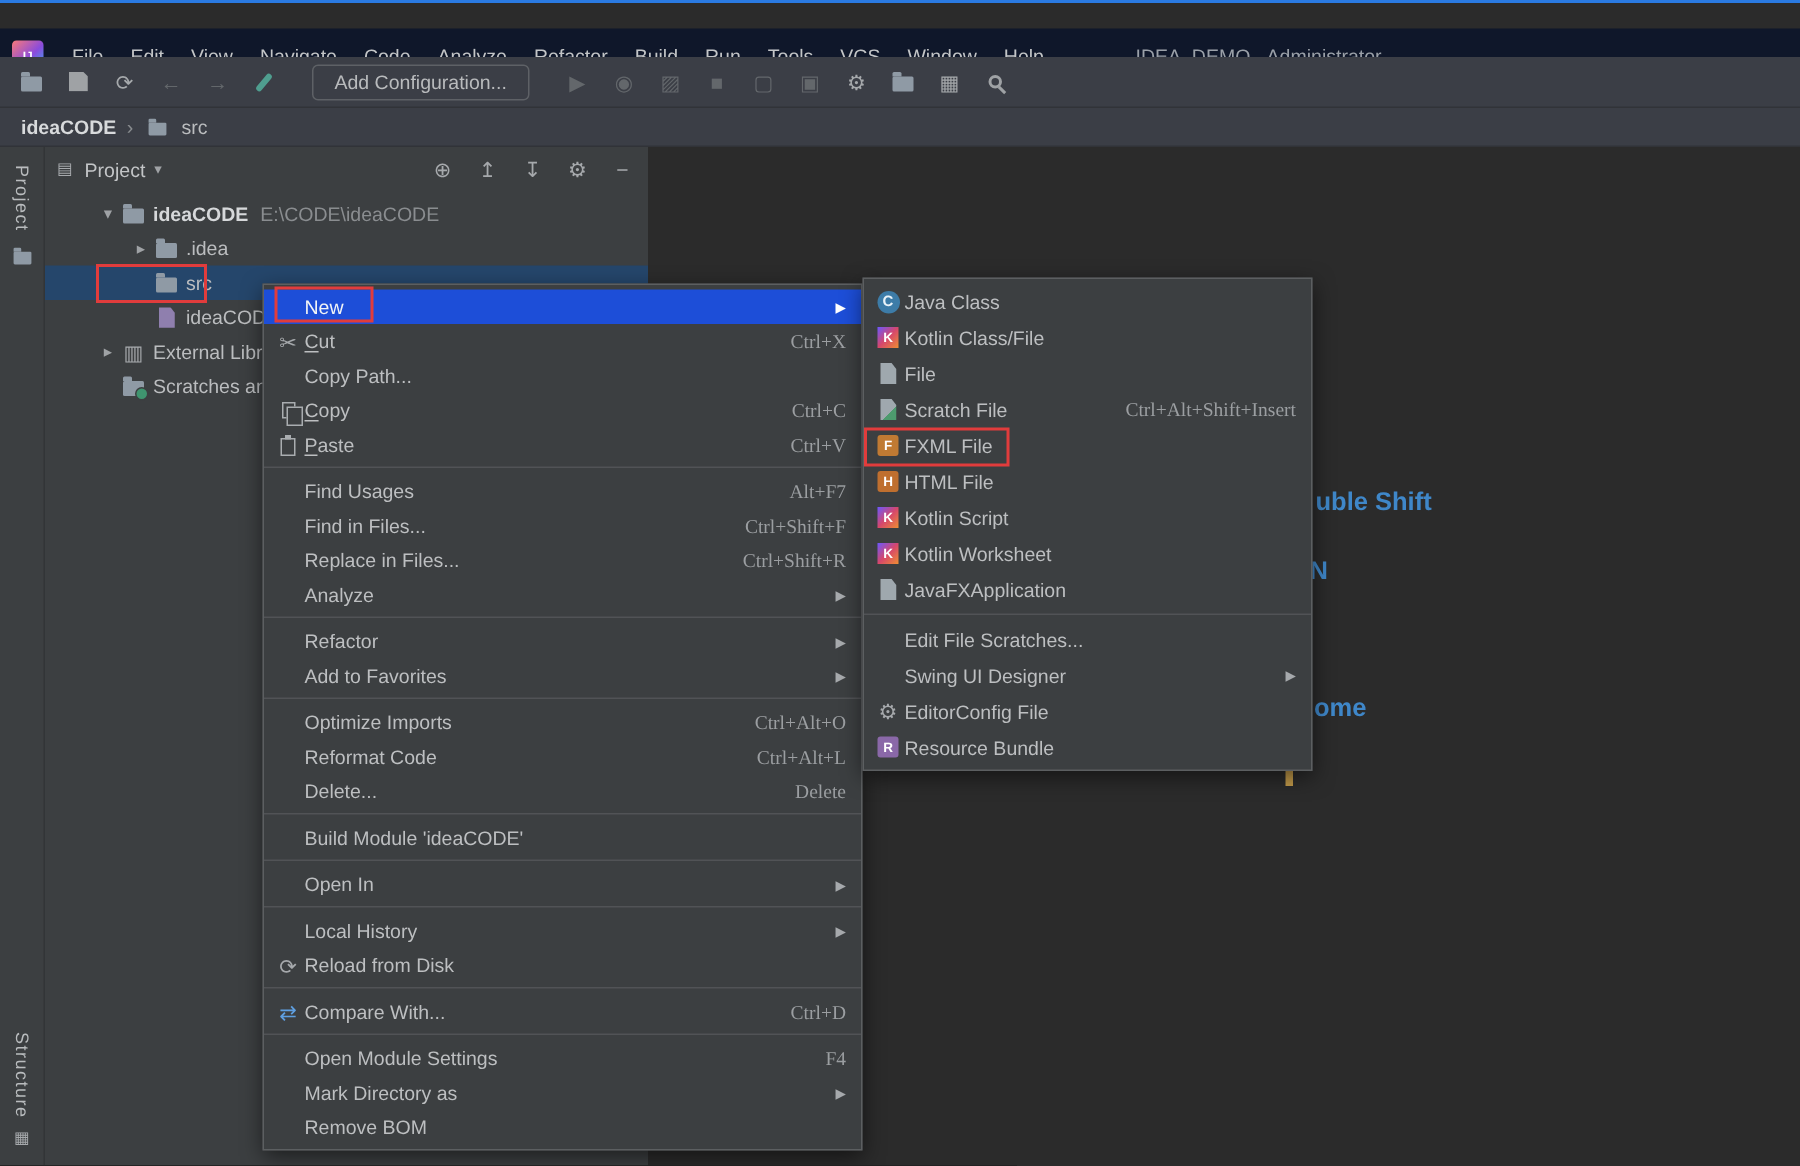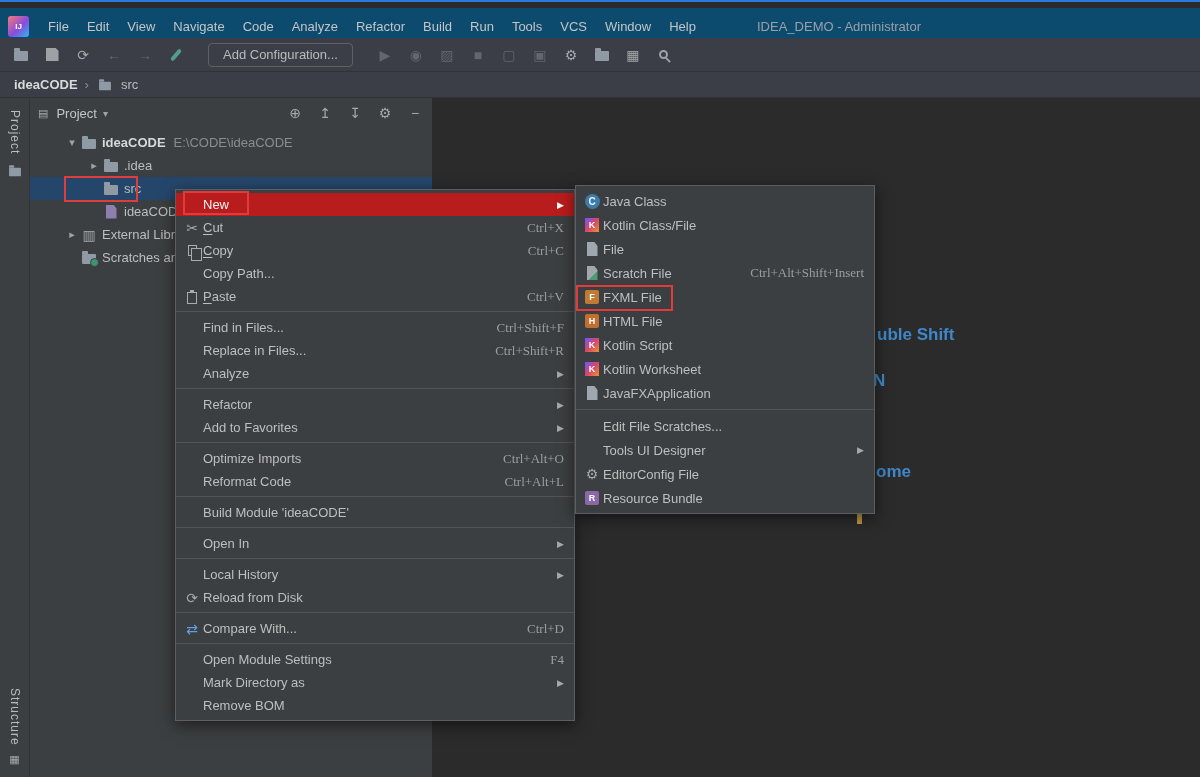--- a/index.html
+++ b/index.html
@@ -2,21 +2,21 @@
 <html><head>
 <meta charset="utf-8">
 <style>
   * { box-sizing: border-box; margin: 0; padding: 0; }
   html,body { background:#1e1e1e; }
   body { font-family:"Liberation Sans", sans-serif; }
   .app { position:relative; width:1200px; height:777px; overflow:hidden; background:#2b2b2b; color:#bbbdbf; font-size:13px; user-select:none; }
 
   
   .accent-line { position:absolute; left:0; top:0; width:100%; height:2px; background:#2a7ae2; z-index:6; }
-  .titlebar { position:absolute; left:0; top:8px; width:100%; height:36px; background:#0c4a6e; display:flex; align-items:center; padding-left:8px; z-index:5; }
+  .titlebar { position:absolute; left:0; top:19px; width:100%; height:36px; background:#0f172a; display:flex; align-items:center; padding-left:8px; z-index:5; }
   .logo { width:21px; height:21px; border-radius:3px; background:linear-gradient(135deg,#f97a7a 0%,#8a4bdc 55%,#2bb8f2 100%); color:#fff; font-size:8px; font-weight:bold; display:flex; align-items:center; justify-content:center; margin-right:10px; flex:none; }
   .menubar { display:flex; align-items:center; height:100%; }
   .menu-itm { padding:0 9px; height:100%; display:flex; align-items:center; color:#c3c5c7; cursor:default; }
   .window-title { position:absolute; left:757px; top:0; height:36px; display:flex; align-items:center; color:#9aa0a8; }
 
   .toolbar { position:absolute; left:0; top:38px; width:100%; height:34px; background:#3b3e46; display:flex; align-items:center; padding-left:12px; gap:13px; z-index:5; border-bottom:1px solid #313338; }
   .icon-slot { display:inline-flex; width:18px; height:18px; align-items:center; justify-content:center; flex:none; }
   .glyph { color:#a6a9ac; font-size:14px; line-height:1; }
   .glyph.dim { color:#63676b; }
   .config-btn { height:24px; border:1px solid #5e6166; border-radius:4px; background:transparent; color:#b9bbbd; font-size:13px; padding:0 14px; margin:0 10px; font-family:inherit; }
@@ -56,21 +56,21 @@
   .tree-label.bold { font-weight:bold; color:#d6d8da; }
   .tree-detail { margin-left:8px; color:#8a8d90; white-space:nowrap; }
 
   
   .popup { position:absolute; background:#3c3f41; border:1px solid #5c5f61; box-shadow:0 4px 14px rgba(0,0,0,.55); padding:3px 0; z-index:10; }
   .context-menu { left:175px; top:189px; width:400px; }
   .new-submenu { left:575px; top:185px; width:300px; }
   .menu-row { display:flex; align-items:center; padding:0 10px 0 7px; color:#bdbfc1; }
   .context-menu .menu-row { height:23px; }
   .new-submenu .menu-row { height:24px; }
-  .menu-row.selected { background:#b91c1c; color:#f2f4f6;justify-content:center; }
+  .menu-row.selected { background:#1d4ed8; color:#f2f4f6;justify-content:center; }
   .menu-label { margin-left:2px; white-space:nowrap; }
   .menu-label u { text-underline-offset:2px; }
   .shortcut { margin-left:auto; color:#9b9ea1; white-space:nowrap;font-family:Liberation Serif, serif; }
   .sub-arrow { margin-left:auto; font-size:9px; color:#a6a9ac; }
   .menu-row.selected .sub-arrow { color:#fff; }
   .menu-sep { height:1px; background:#515356; margin:3px 0 4px 0; }
   .context-menu .menu-sep { margin:3px 0 4px 0; }
   .new-submenu .menu-sep { margin:4px 0 4px 0; }
 
   
@@ -255,40 +255,45 @@
         <span class="icon-slot"></span>
         <span class="menu-label">New</span>
         <span class="sub-arrow">▶</span>
       </div>
       <div class="menu-row">
         <span class="icon-slot glyph">✂</span>
         <span class="menu-label"><u>C</u>ut</span>
         <span class="shortcut">Ctrl+X</span>
       </div>
       <div class="menu-row">
+        <span class="icon-slot"></span>
+        <span class="menu-label">Copy Path...</span>
+      </div>
+      <div class="menu-row">
         <span class="icon-slot">
           <span class="i-copy"></span>
         </span>
         <span class="menu-label"><u>C</u>opy</span>
         <span class="shortcut">Ctrl+C</span>
       </div>
       <div class="menu-row">
-        <span class="icon-slot"></span>
-        <span class="menu-label">Copy Path...</span>
-      </div>
-      <div class="menu-row">
         <span class="icon-slot">
           <span class="i-paste"></span>
         </span>
         <span class="menu-label"><u>P</u>aste</span>
         <span class="shortcut">Ctrl+V</span>
       </div>
       <div class="menu-sep"></div>
       <div class="menu-row">
         <span class="icon-slot"></span>
+        <span class="menu-label">Find Usages</span>
+        <span class="shortcut">Alt+F7</span>
+      </div>
+      <div class="menu-row">
+        <span class="icon-slot"></span>
         <span class="menu-label">Find in Files...</span>
         <span class="shortcut">Ctrl+Shift+F</span>
       </div>
       <div class="menu-row">
         <span class="icon-slot"></span>
         <span class="menu-label">Replace in Files...</span>
         <span class="shortcut">Ctrl+Shift+R</span>
       </div>
       <div class="menu-row">
         <span class="icon-slot"></span>
@@ -309,20 +314,25 @@
       <div class="menu-sep"></div>
       <div class="menu-row">
         <span class="icon-slot"></span>
         <span class="menu-label">Optimize Imports</span>
         <span class="shortcut">Ctrl+Alt+O</span>
       </div>
       <div class="menu-row">
         <span class="icon-slot"></span>
         <span class="menu-label">Reformat Code</span>
         <span class="shortcut">Ctrl+Alt+L</span>
+      </div>
+      <div class="menu-row">
+        <span class="icon-slot"></span>
+        <span class="menu-label">Delete...</span>
+        <span class="shortcut">Delete</span>
       </div>
       <div class="menu-sep"></div>
       <div class="menu-row">
         <span class="icon-slot"></span>
         <span class="menu-label">Build Module 'ideaCODE'</span>
       </div>
       <div class="menu-sep"></div>
       <div class="menu-row">
         <span class="icon-slot"></span>
         <span class="menu-label">Open In</span>
@@ -416,21 +426,21 @@
         </span>
         <span class="menu-label">JavaFXApplication</span>
       </div>
       <div class="menu-sep"></div>
       <div class="menu-row">
         <span class="icon-slot"></span>
         <span class="menu-label">Edit File Scratches...</span>
       </div>
       <div class="menu-row">
         <span class="icon-slot"></span>
-        <span class="menu-label">Tools UI Designer</span>
+        <span class="menu-label">Swing UI Designer</span>
         <span class="sub-arrow">▶</span>
       </div>
       <div class="menu-row">
         <span class="icon-slot glyph">⚙</span>
         <span class="menu-label">EditorConfig File</span>
       </div>
       <div class="menu-row">
         <span class="icon-slot">
           <span class="i-sq bundle">R</span>
         </span>

